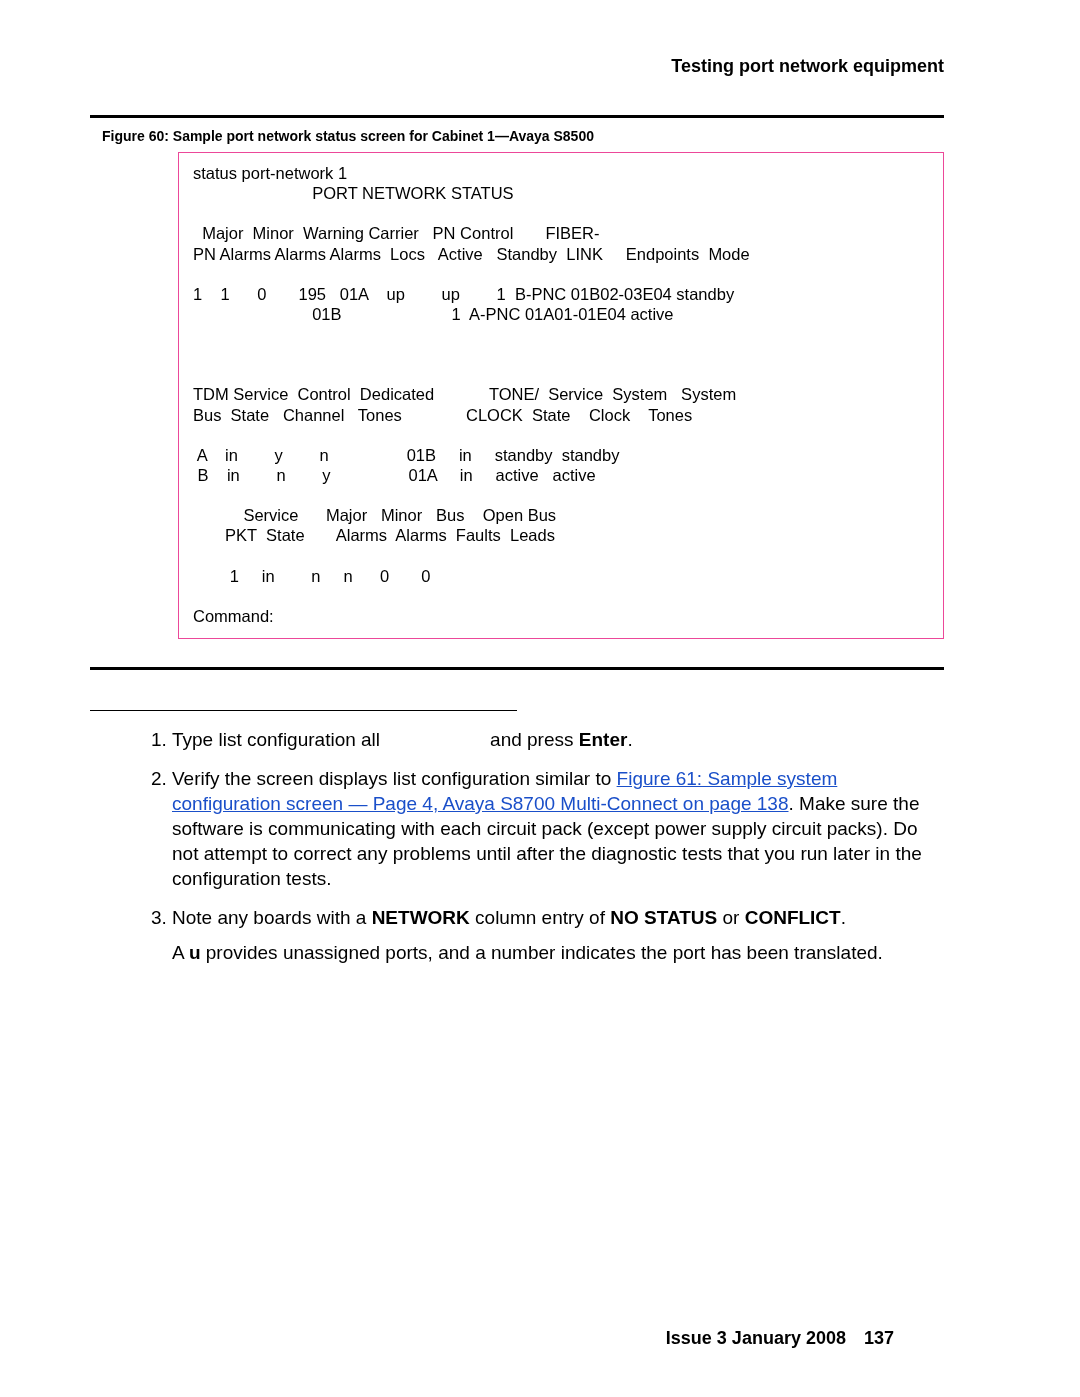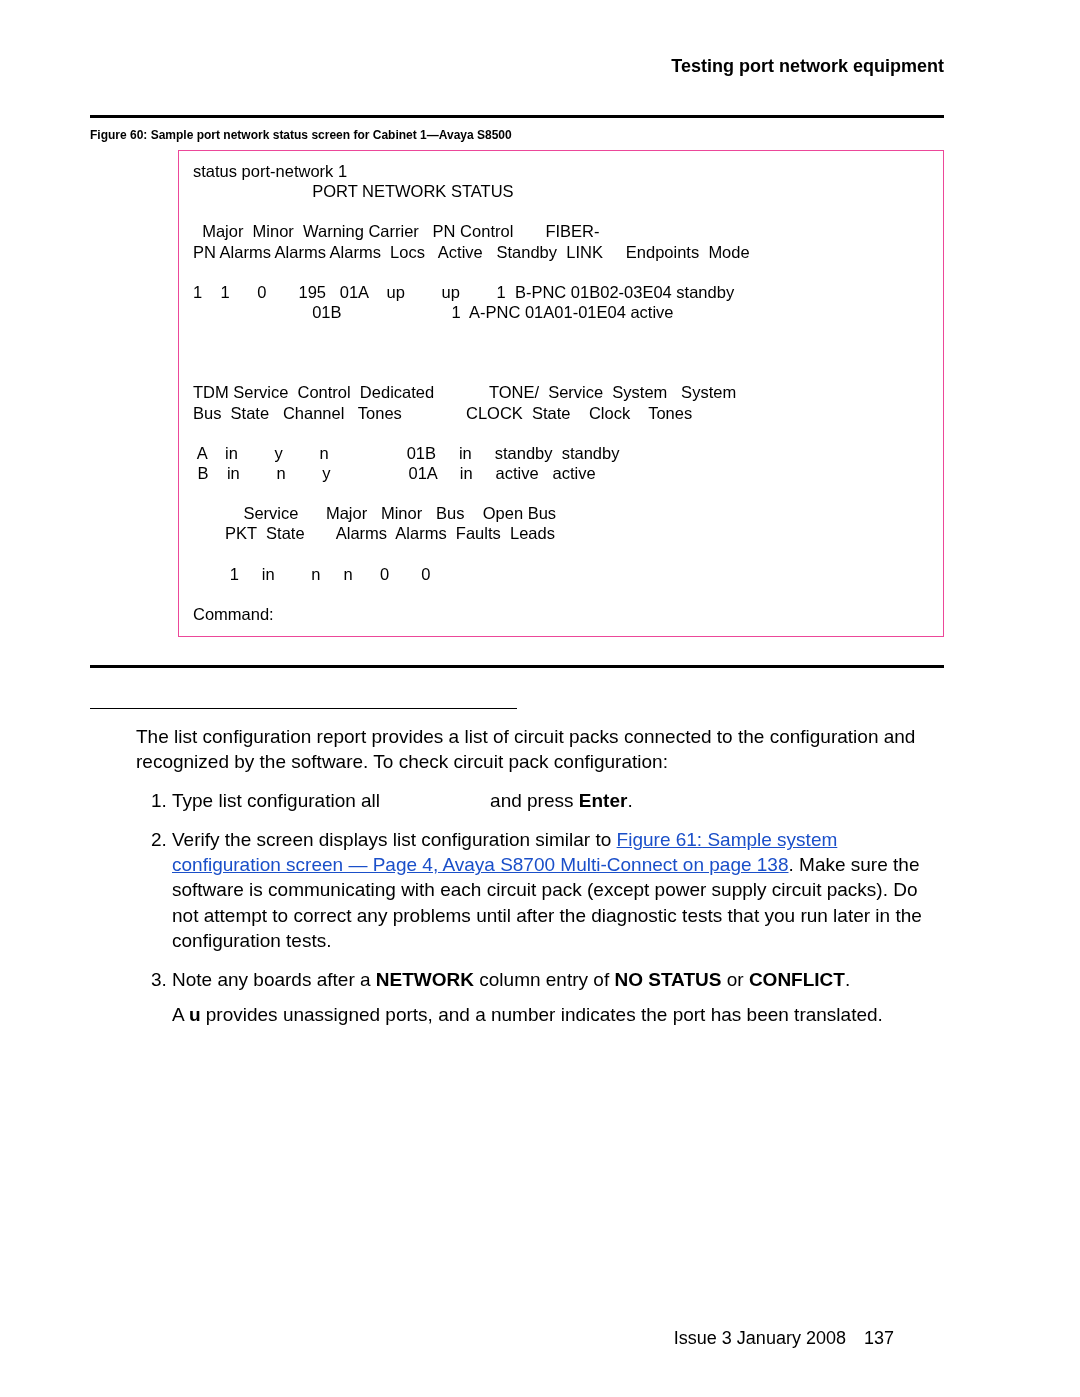--- a/index.html
+++ b/index.html
@@ -22,22 +22,22 @@
     font-size: 18px;
     margin-bottom: 38px;
   }
   .thick-rule {
     border: none;
     border-top: 3px solid #000;
     margin: 0 0 10px 0;
   }
   .fig-caption {
     font-weight: bold;
-    font-size: 12px;
-    margin: 0 0 8px 0;
+    font-size: 14px;
+    margin: 0 0 8px 12px;
   }
   .screen-box {
     margin-left: 88px;
     border: 1px solid #ec4899;
     padding: 10px 14px 12px 14px;
     font-family: Arial, Helvetica, sans-serif;
     font-size: 16.5px;
     line-height: 1.22;
     white-space: pre;
   }
@@ -72,21 +72,21 @@
   }
   .mono-gap { display:inline-block; width: 110px; }
   a.xref {
     color: #1a4fc9;
     text-decoration: underline;
   }
   .footer {
     position: absolute;
     bottom: 48px;
     right: 90px;
-    font-weight: normal;
+    font-weight: bold;
     font-size: 18px;
   }
   .footer .pnum { margin-left: 18px; }
   .bold { font-weight: bold; }
 </style>
 </head>
 <body>
 
 <div class="page">
 
@@ -119,31 +119,30 @@
 <span>        1     in        n     n      0       0</span>
 
 <span>Command:</span></div>
 
   <div class="section-rule-area">
     <hr class="thick-rule">
     <hr class="sub-rule">
   </div>
 
 
-  <p class="body-para">The list configuration report provides a list of circuit packs connected to the configuration and recognized by the software. To check circuit pack configuration:</p>
 
   <ol class="steps">
     <li>
       <span>Type list configuration all</span><span class="mono-gap"></span><span>and press </span><span class="bold">Enter</span><span>.</span>
     </li>
     <li>
       <span>Verify the screen displays list configuration similar to </span><a href="#" class="xref">Figure 61:  Sample system configuration screen — Page 4, Avaya S8700 Multi-Connect on page 138</a><span>. Make sure the software is communicating with each circuit pack (except power supply circuit packs). Do not attempt to correct any problems until after the diagnostic tests that you run later in the configuration tests.</span>
     </li>
     <li>
-      <span>Note any boards after a </span><span class="bold">NETWORK</span><span> column entry of </span><span class="bold">NO STATUS</span><span> or </span><span class="bold">CONFLICT</span><span>.</span>
+      <span>Note any boards with a </span><span class="bold">NETWORK</span><span> column entry of </span><span class="bold">NO STATUS</span><span> or </span><span class="bold">CONFLICT</span><span>.</span>
       <div style="height:10px"></div>
       <span>A </span><span class="bold">u</span><span> provides unassigned ports, and a number indicates the port has been translated.</span>
     </li>
   </ol>
 
   <div class="footer">
     <span>Issue 3   January 2008</span><span class="pnum">137</span>
   </div>
 
 </div>

